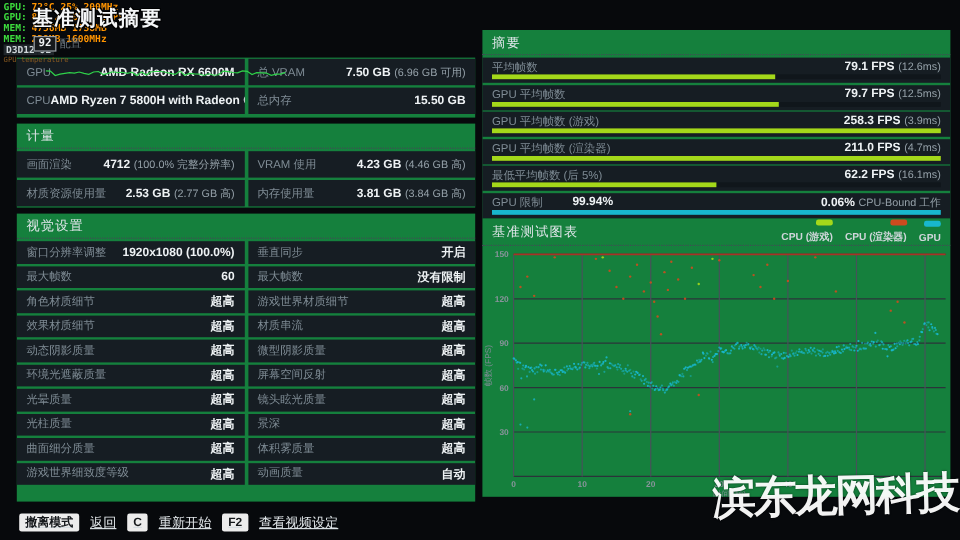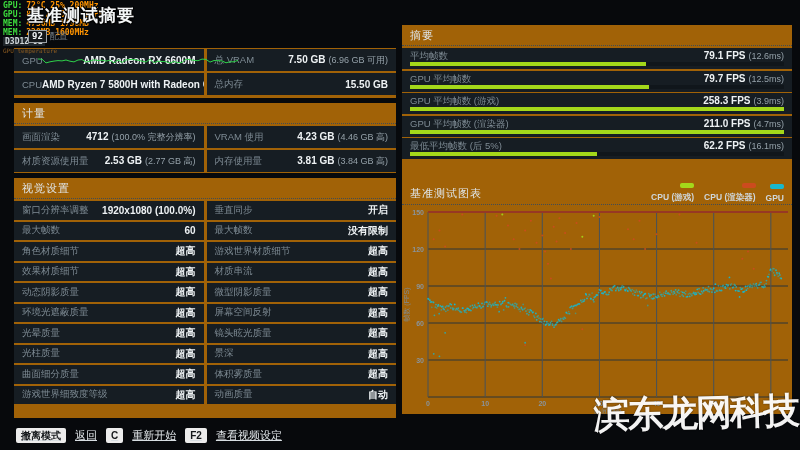--- a/index.html
+++ b/index.html
@@ -14,21 +14,21 @@
   .osd-note{color:#8a5a20;font-size:6px;}
   .osd-spark{position:absolute;left:38px;top:53px;z-index:31;}
   
   .page-title{position:absolute;left:27px;top:4px;font-size:17px;font-weight:bold;color:#f4f6f7;
               z-index:40;text-shadow:1px 1px 0 #000,-1px 1px 0 #000,1px -1px 0 #000;letter-spacing:1px;}
   .sub-overlay{position:absolute;left:28px;top:30px;z-index:41;display:flex;align-items:center;gap:3px;}
   .fps-box{border:1px solid #9aa0a5;background:#15181b;color:#f0f2f4;font-family:"DejaVu Sans Mono",monospace;
            font-size:9px;font-weight:bold;padding:0 3px;line-height:11px;}
   .sub-text{color:#6d7880;font-size:9px;}
   
-  .panel{position:absolute;background:#a16207;}
+  .panel{position:absolute;background:#15803d;}
   .panel-header{height:20px;display:flex;align-items:center;justify-content:space-between;
                 padding:0 8px;border-bottom:1px dotted #424c54;}
   .panel-title{font-size:11px;color:#dfe5e9;letter-spacing:1px;}
   .rows{display:flex;flex-direction:column;gap:2px;padding-top:2px;}
   .pair-row{display:grid;grid-template-columns:1fr 1fr;column-gap:3px;}
   .cell{background:#161d23;display:flex;align-items:center;justify-content:space-between;
         padding:0 8px;height:22px;overflow:hidden;}
   .lbl{color:#7e8b94;font-size:9.5px;white-space:nowrap;}
   .val{font-size:10px;font-weight:bold;color:#eef2f4;white-space:nowrap;}
   .extra{font-size:9px;font-weight:normal;color:#95a1a9;margin-left:3px;}
@@ -271,20 +271,28 @@
           <span class="sum-val">211.0 FPS<span class="extra">(4.7ms)</span></span>
           <div class="bar-track">
             <div class="bar-fill" style="width: 100%; background: rgb(164, 216, 26);"></div>
           </div>
         </div>
         <div class="sum-row">
           <span class="sum-lbl">最低平均帧数 (后 5%)</span>
           <span class="sum-val">62.2 FPS<span class="extra">(16.1ms)</span></span>
           <div class="bar-track">
             <div class="bar-fill" style="width: 50%; background: rgb(164, 216, 26);"></div>
+          </div>
+        </div>
+        <div class="sum-row">
+          <span class="sum-lbl">GPU 限制</span>
+          <span class="sum-val2">99.94%</span>
+          <span class="sum-val">0.06%<span class="extra">CPU-Bound 工作</span></span>
+          <div class="bar-track">
+            <div class="bar-fill" style="width: 100%; background: rgb(24, 183, 205);"></div>
           </div>
         </div>
       </div>
   </div>
 
   <div class="panel" style="left:402px;top:182px;width:390px;height:232px;">
     <div class="panel-header" style="height:22px;">
       <span class="panel-title">基准测试图表</span>
       <div class="legend" id="chart-legend">
           <span class="legend-item">

